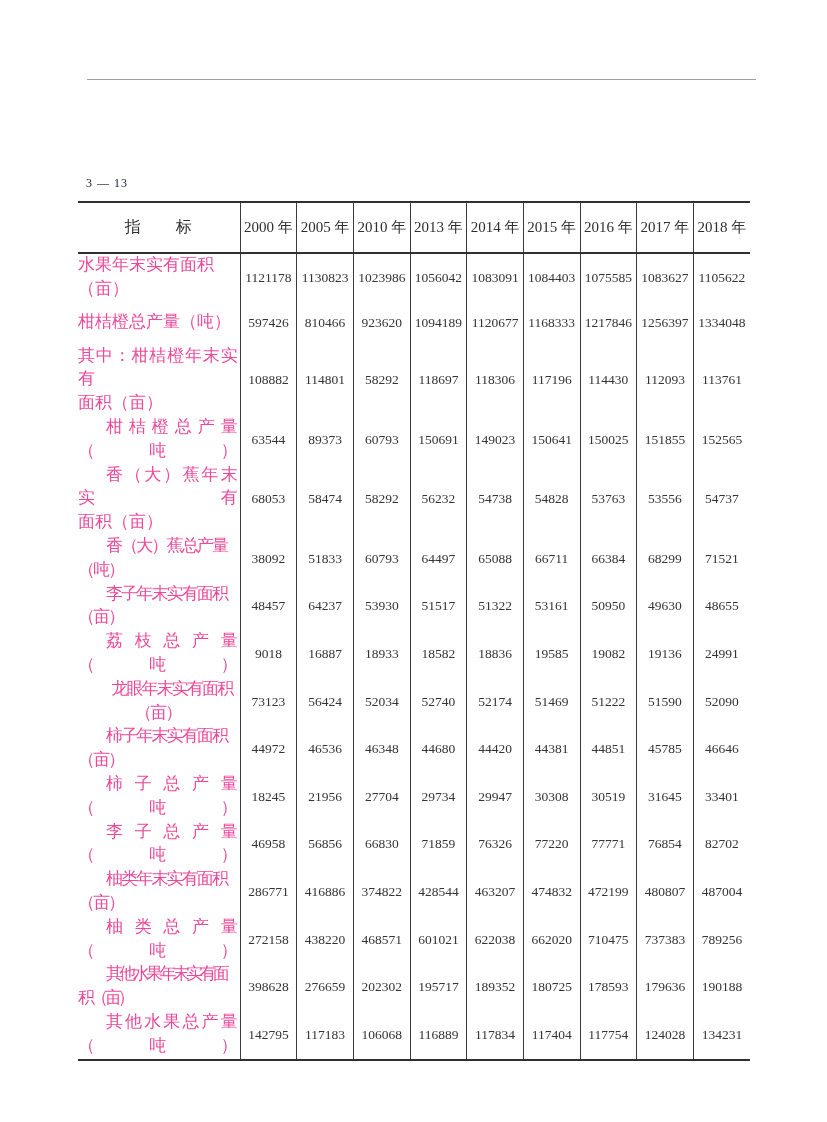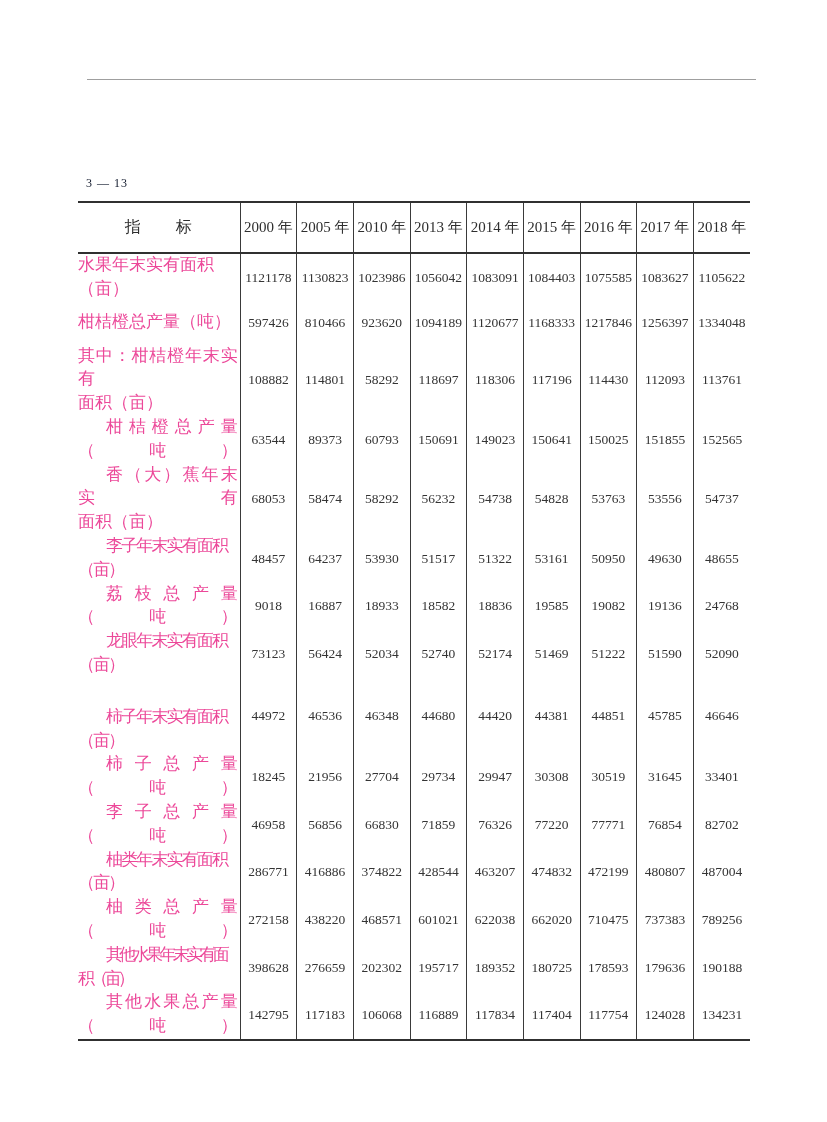--- a/index.html
+++ b/index.html
@@ -136,20 +136,34 @@
         <td class="year">58292</td>
         <td class="year">56232</td>
         <td class="year">54738</td>
         <td class="year">54828</td>
         <td class="year">53763</td>
         <td class="year">53556</td>
         <td class="year">54737</td>
       </tr>
       <tr>
         <td class="label">
+          <div class="label-line indent" style="letter-spacing: -1.86px;">香（大）蕉总产量（吨）</div>
+        </td>
+        <td class="year">38092</td>
+        <td class="year">51833</td>
+        <td class="year">60793</td>
+        <td class="year">64497</td>
+        <td class="year">65088</td>
+        <td class="year">66711</td>
+        <td class="year">66384</td>
+        <td class="year">68299</td>
+        <td class="year">71521</td>
+      </tr>
+      <tr>
+        <td class="label">
           <div class="label-line indent" style="letter-spacing: -1.86px;">李子年末实有面积（亩）</div>
         </td>
         <td class="year">48457</td>
         <td class="year">64237</td>
         <td class="year">53930</td>
         <td class="year">51517</td>
         <td class="year">51322</td>
         <td class="year">53161</td>
         <td class="year">50950</td>
         <td class="year">49630</td>
@@ -160,39 +174,39 @@
           <div class="label-line indent justify">荔枝总产量（吨）</div>
         </td>
         <td class="year">9018</td>
         <td class="year">16887</td>
         <td class="year">18933</td>
         <td class="year">18582</td>
         <td class="year">18836</td>
         <td class="year">19585</td>
         <td class="year">19082</td>
         <td class="year">19136</td>
-        <td class="year">24768</td>
-      </tr>
-      <tr>
-        <td class="label">
-          <div class="label-line indent" style="letter-spacing: -1.86px;">龙眼年末实有面积（亩）</div>
+        <td class="year">24991</td>
+      </tr>
+      <tr>
+        <td class="label">
+          <div class="label-line indent" style="letter-spacing: -1.86px; text-align: center;">龙眼年末实有面积（亩）</div>
         </td>
         <td class="year">73123</td>
         <td class="year">56424</td>
         <td class="year">52034</td>
         <td class="year">52740</td>
         <td class="year">52174</td>
         <td class="year">51469</td>
         <td class="year">51222</td>
         <td class="year">51590</td>
         <td class="year">52090</td>
       </tr>
       <tr>
         <td class="label">
-          <div class="label-line indent" style="letter-spacing: -1.86px; margin-top: 28px;">柿子年末实有面积（亩）</div>
+          <div class="label-line indent" style="letter-spacing: -1.86px;">柿子年末实有面积（亩）</div>
         </td>
         <td class="year">44972</td>
         <td class="year">46536</td>
         <td class="year">46348</td>
         <td class="year">44680</td>
         <td class="year">44420</td>
         <td class="year">44381</td>
         <td class="year">44851</td>
         <td class="year">45785</td>
         <td class="year">46646</td>

